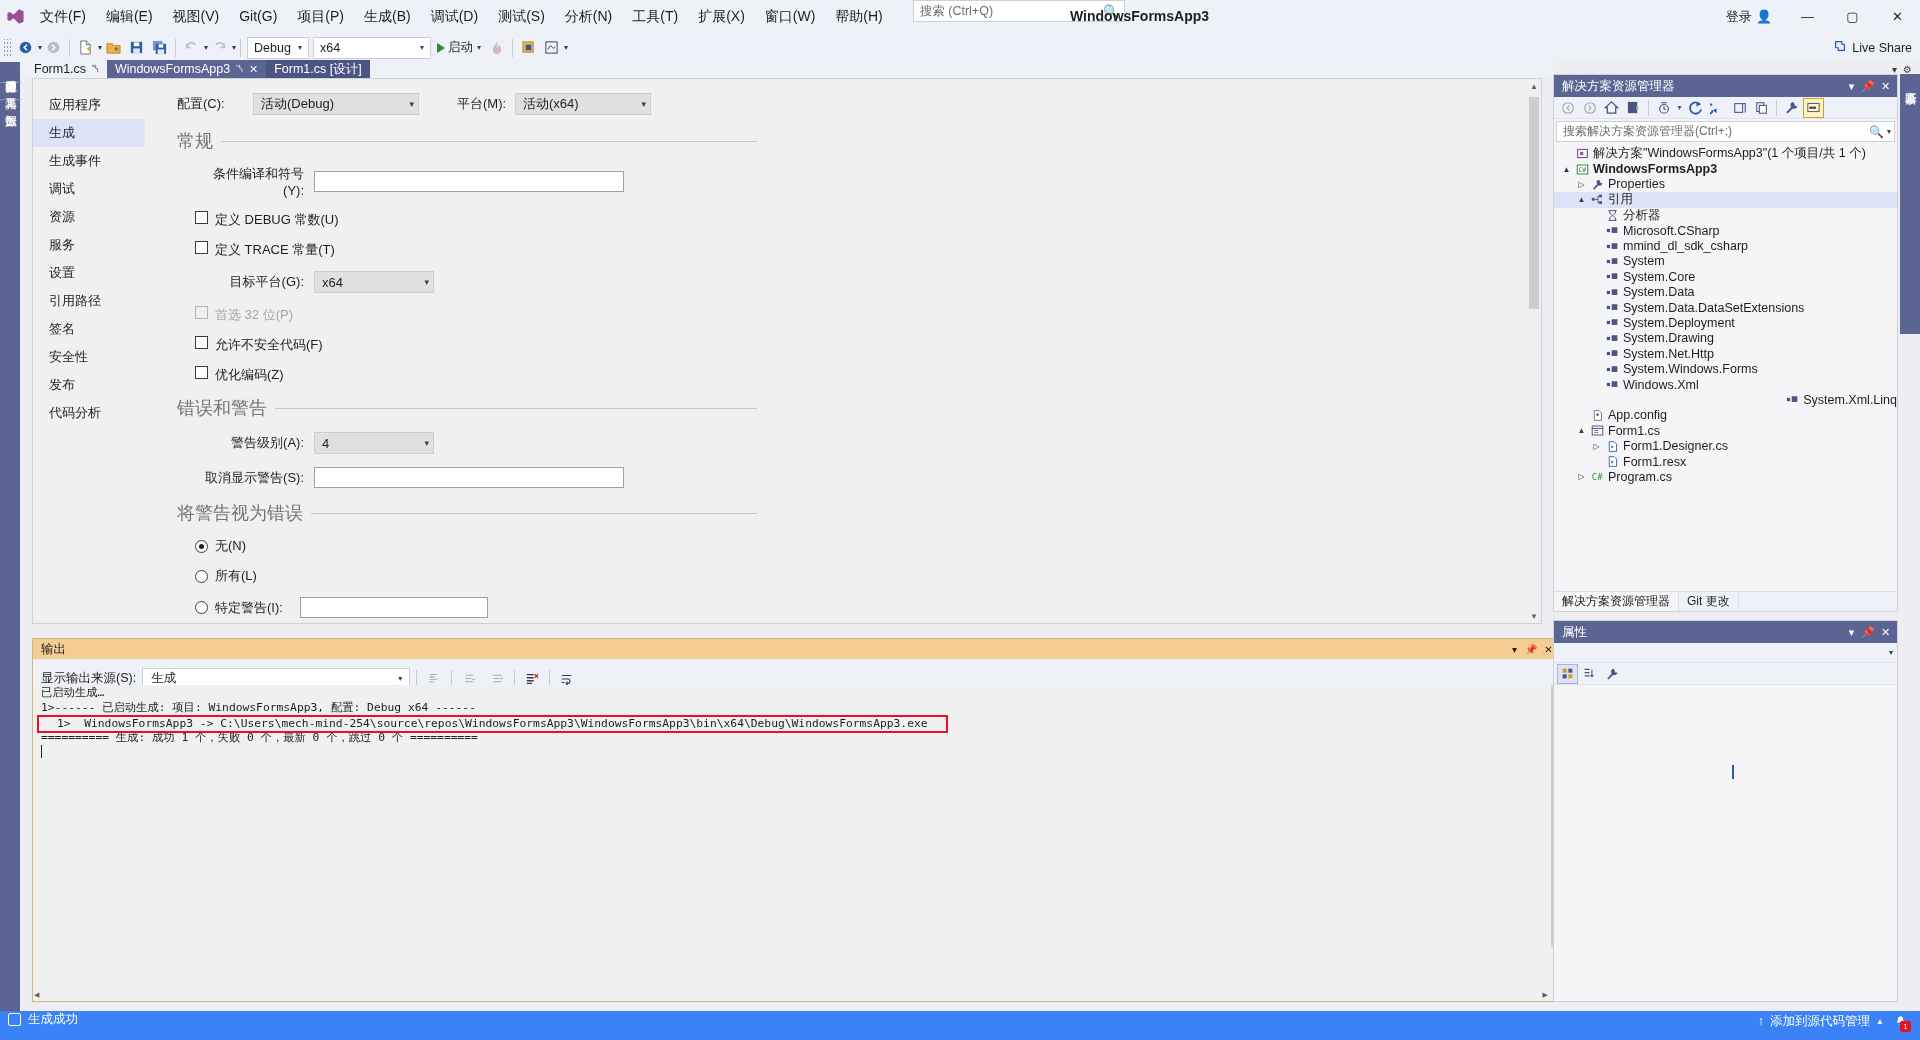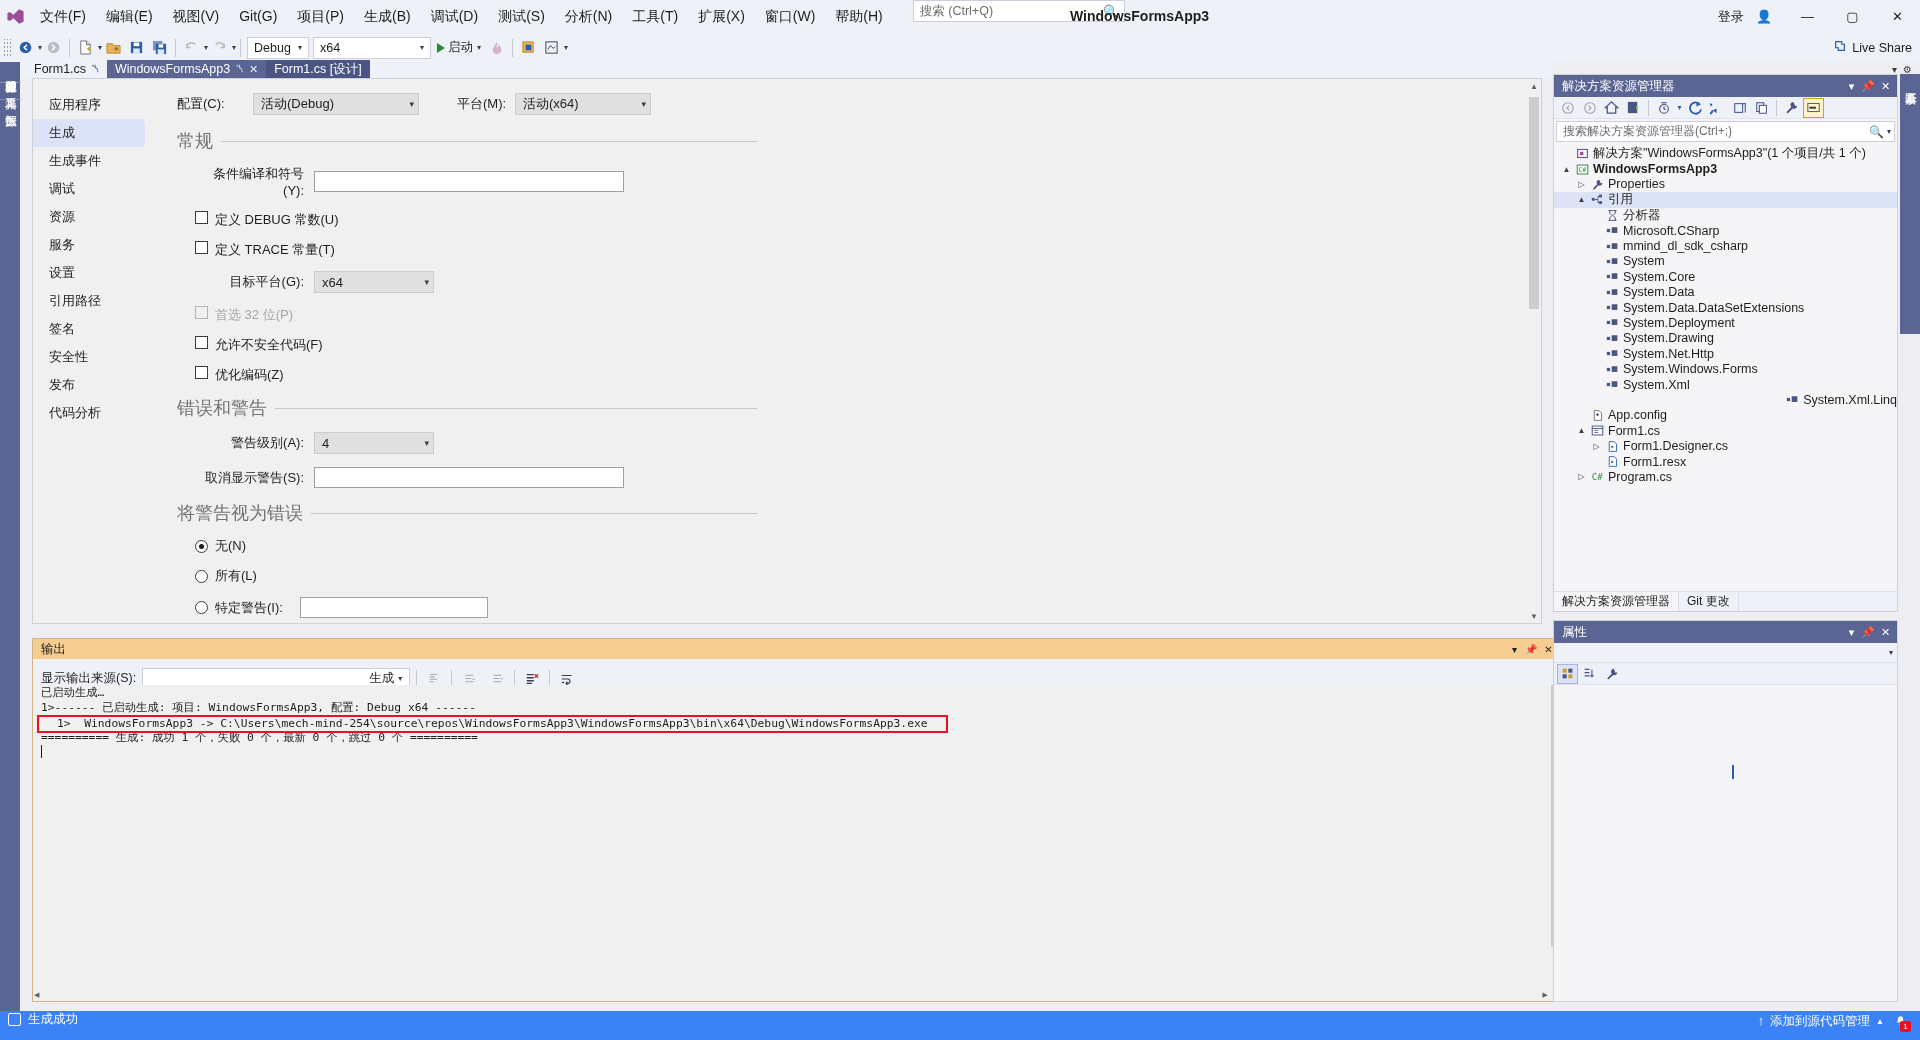--- a/index.html
+++ b/index.html
@@ -35,21 +35,21 @@
   .search-box .sq { flex: 1; white-space: nowrap; overflow: hidden; }
   .search-box .mag { color: #3b3b4f; font-size: 13px; }
   .titlebar-proj {
     position: absolute; left: 1070px; top: 0; height: 33px; line-height: 33px;
     font-size: 14px; color: #1e1e1e; font-weight: 600;
   }
   .title-right {
     position: absolute; right: 0; top: 0; height: 33px; display: flex; align-items: center;
   }
   .signin {
-    display: flex; align-items: center; gap: 13px; font-size: 13px; color: #1e1e1e;
+    display: flex; align-items: center; gap: 5px; font-size: 13px; color: #1e1e1e;
     padding: 16px 12px; height: 33px;
   }
   .wbtn { width: 45px; height: 33px; display: flex; align-items: center; justify-content: center;
           font-size: 13px; color: #1e1e1e; }
 
   
   .toolbar {
     position: absolute; left: 0; top: 33px; width: 1920px; height: 29px;
     background: #eff1f8; display: flex; align-items: center; padding-left: 4px;
   }
@@ -180,21 +180,21 @@
     background: #f0f0f0; border: 1px solid #d4b483;
   }
   .outhdr {
     height: 20px; background: #f6cd90; display: flex; align-items: center;
     padding: 0 4px 0 8px; font-size: 12.5px; color: #1e1e1e;
   }
   .outhdr .t { flex: 1; }
   .outhdr .ic { width: 17px; text-align: center; font-size: 10px; color: #1e1e1e; }
   .outtools {
     height: 40px; background: #eff1f8; display: flex; align-items: center;
-    padding-left: 8px; gap: 6px; border-bottom: 1px solid #d6d8e3; text-align: right;
+    padding-left: 8px; gap: 6px; border-bottom: 1px solid #d6d8e3;
   }
   .outtools .lb { font-size: 12.5px; color: #1e1e1e; }
   .out-combo {
     width: 268px; height: 21px; background: #fff; border: 1px solid #cccedb;
     display: flex; align-items: center; padding: 0 3px 0 8px; font-size: 12.5px; color: #1e1e1e;
   }
   .out-combo .lbl { flex: 1; }
   .out-combo .arw { font-size: 8px; color: #3b3b4f; padding: 0 4px; }
   .out-ic { width: 22px; height: 22px; display: flex; align-items: center; justify-content: center;
             font-size: 13px; color: #8a8a9a; }
@@ -908,21 +908,21 @@
           <span class="tlab">System.Windows.Forms</span>
         </div>
         <div class="trow" style="padding-left: 36px;">
           <span class="exp"></span>
           <span class="tic">
             <svg width="13" height="13" viewBox="0 0 16 16">
               <rect x="1" y="6" width="4" height="4" fill="#4a5584"></rect>
               <rect x="7" y="4" width="7" height="7" fill="#4a5584"></rect>
             </svg>
           </span>
-          <span class="tlab">System.Xml</span>
+          <span class="tlab">Windows.Xml</span>
         </div>
         <div class="trow" style="padding-left: 36px; justify-content: flex-end;">
           <span class="exp"></span>
           <span class="tic">
             <svg width="13" height="13" viewBox="0 0 16 16">
               <rect x="1" y="6" width="4" height="4" fill="#4a5584"></rect>
               <rect x="7" y="4" width="7" height="7" fill="#4a5584"></rect>
             </svg>
           </span>
           <span class="tlab">System.Xml.Linq</span>

